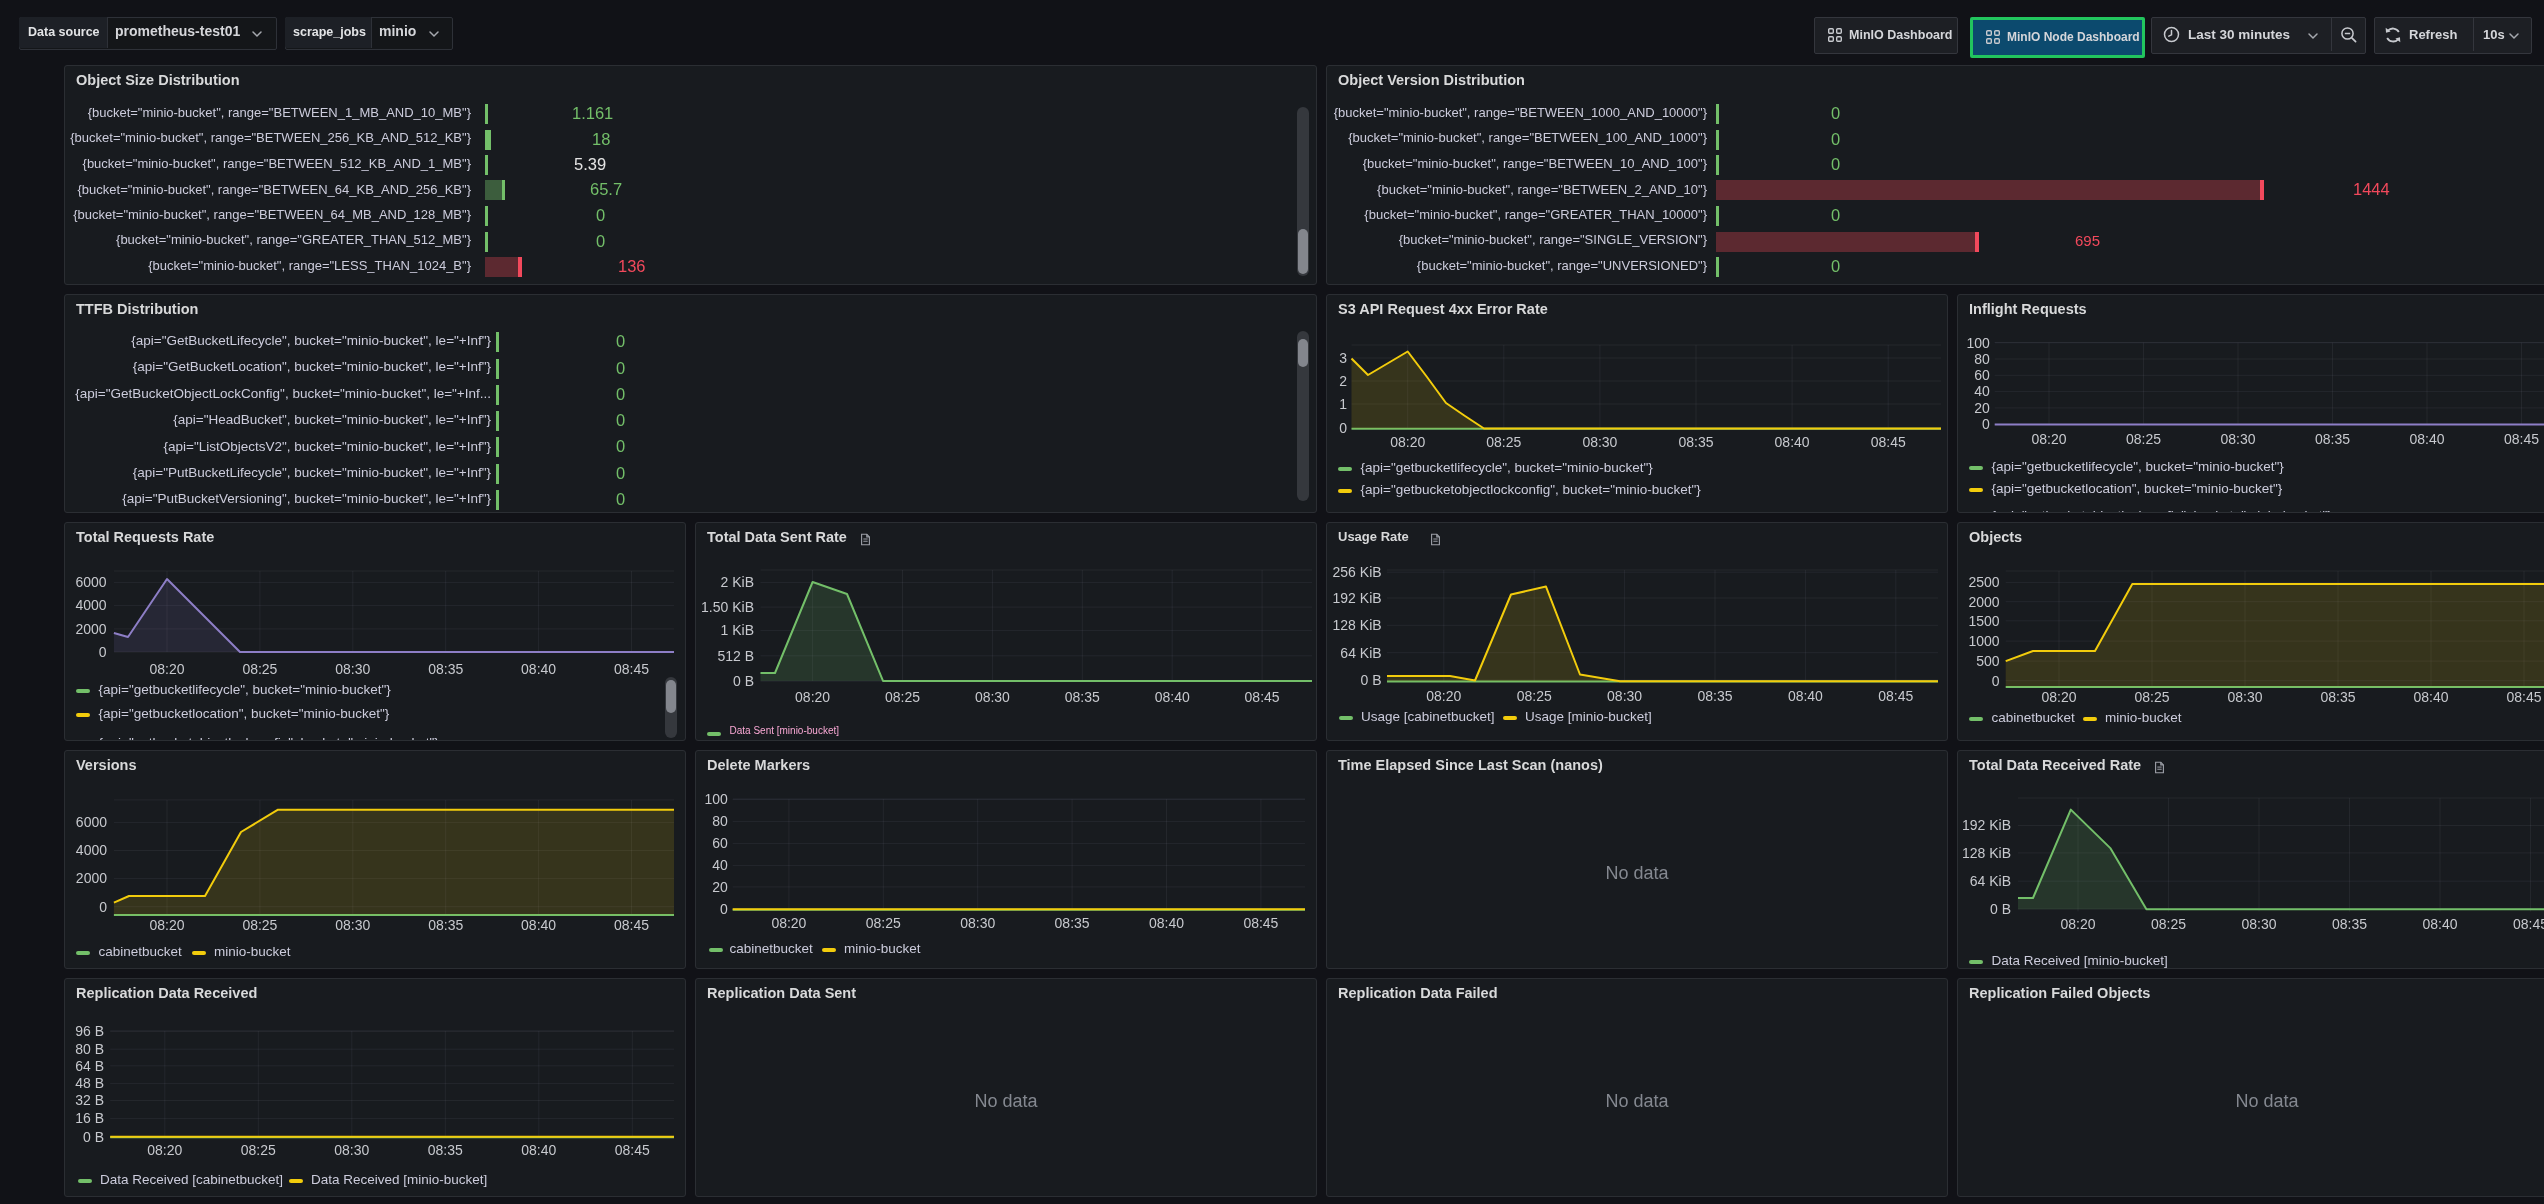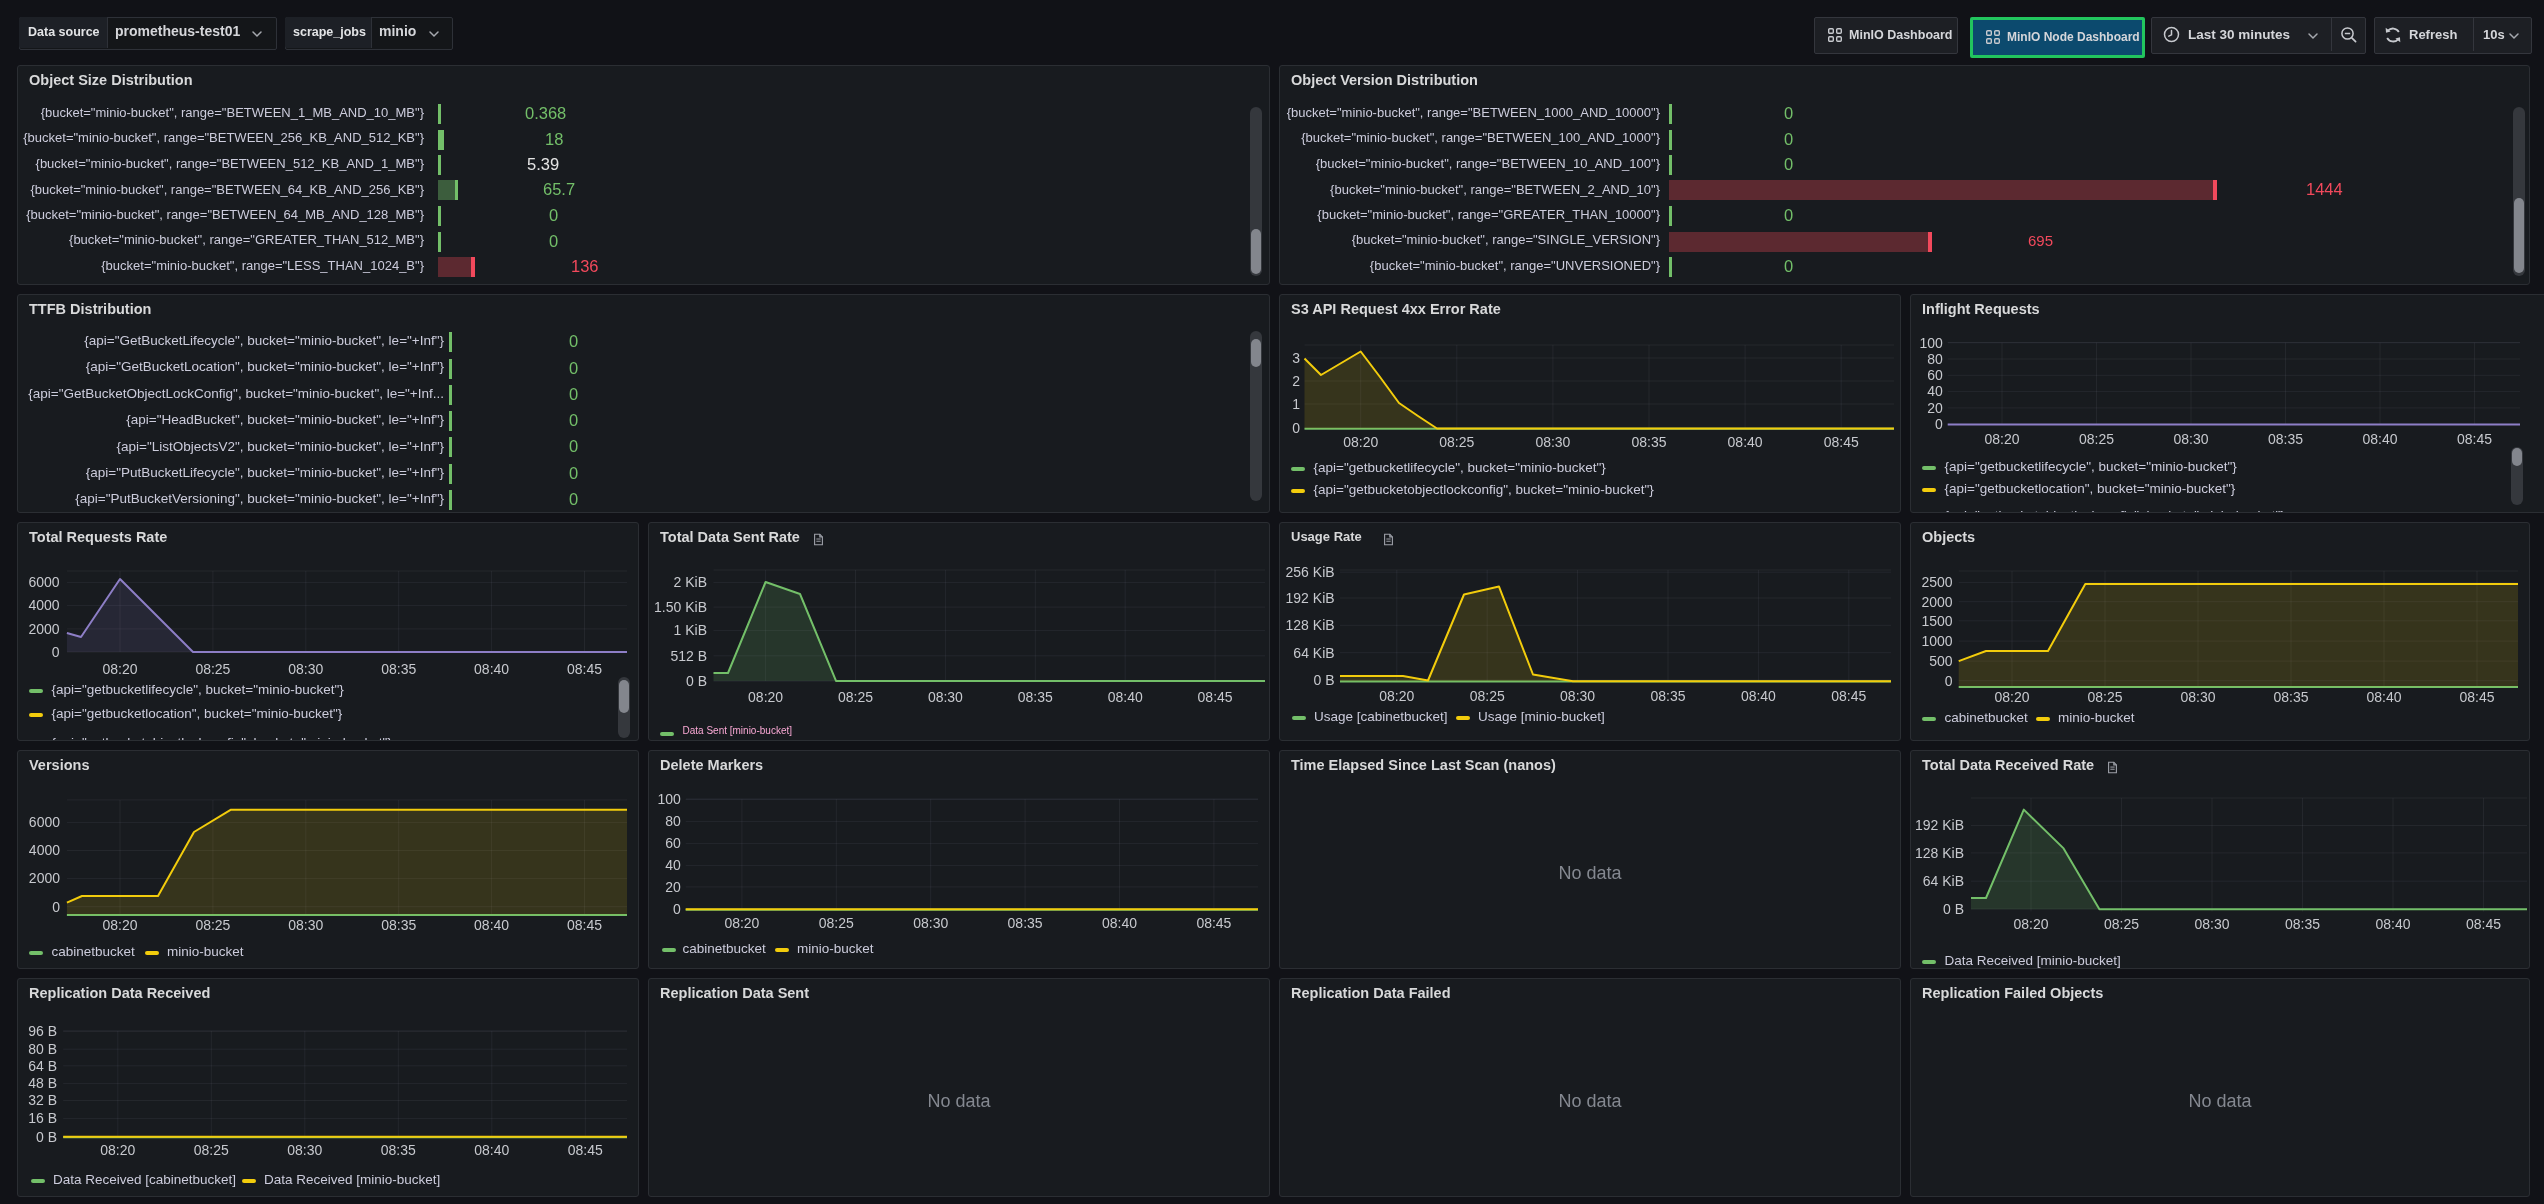--- a/index.html
+++ b/index.html
@@ -1,14 +1,14 @@
 <!DOCTYPE html>
 <html><head><meta charset="utf-8"><style>
 html,body{margin:0;padding:0;background:#111217;width:2544px;height:1204px;overflow:hidden;font-family:"Liberation Sans",sans-serif;}
-.p{position:absolute;background:#181b1f;border:1px solid #2b2e33;border-radius:3px;overflow:hidden;box-sizing:border-box;}
+.p{position:absolute;background:#181b1f;border:1px solid #2b2e33;border-radius:3px;overflow:hidden;box-sizing:border-box;margin-left:47px;}
 </style></head><body>
 <div style="position:absolute;left:19px;top:17px;width:256px;height:31px;border:1px solid #2e3138;border-radius:2px;background:#141619"></div>
 <div style="position:absolute;left:19px;top:17px;width:88px;height:31px;background:#1d2026;border-right:1px solid #2e3138;border-radius:2px 0 0 2px"></div>
 <div style="position:absolute;left:28px;top:25px;font-size:12.5px;font-weight:bold;color:#E3E4E6">Data source</div>
 <div style="position:absolute;left:115px;top:23px;font-size:14px;font-weight:bold;color:#D5D6DA">prometheus-test01</div>
 <svg width="12" height="8" style="position:absolute;left:251px;top:30px" viewBox="0 0 12 8">
     <path d="M2 2 L6 6 L10 2" fill="none" stroke="#A5A8AE" stroke-width="1.5" stroke-linecap="round"></path>
   </svg>
 <div style="position:absolute;left:285px;top:17px;width:166px;height:31px;border:1px solid #2e3138;border-radius:2px;background:#141619"></div>
 <div style="position:absolute;left:285px;top:17px;width:86px;height:31px;background:#1d2026;border-right:1px solid #2e3138;border-radius:2px 0 0 2px"></div>
@@ -62,21 +62,21 @@
     <div style="position:absolute;left:98px;top:0px;width:1px;height:33px;background:#34363d"></div>
     <div style="position:absolute;left:108px;top:9px;font-size:13px;font-weight:bold;color:#D5D6DA">10s</div>
     <svg width="12" height="8" style="position:absolute;left:133px;top:14px" viewBox="0 0 12 8">
       <path d="M2 2 L6 6 L10 2" fill="none" stroke="#A5A8AE" stroke-width="1.5" stroke-linecap="round"></path>
     </svg>
   </div>
 <div class="p" style="left:17px;top:65px;width:1253px;height:220px">
     <div style="position:absolute;left:11px;top:6px;font-size:14.5px;font-weight:bold;color:#D8D9DA;white-space:nowrap">Object Size Distribution</div>
     <div style="position:absolute;left:0px;top:39px;width:406px;text-align:right;font-size:13px;color:#CCCCDC;white-space:nowrap">{bucket="minio-bucket", range="BETWEEN_1_MB_AND_10_MB"}</div>
     <div style="position:absolute;left:420px;top:38px;width:3px;height:20px;background:#73BF69"></div>
-    <div style="position:absolute;left:507px;top:38px;font-size:16.5px;font-weight:400;color:#73BF69;white-space:nowrap">0.368</div>
+    <div style="position:absolute;left:507px;top:38px;font-size:16.5px;font-weight:400;color:#73BF69;white-space:nowrap">1.161</div>
     <div style="position:absolute;left:0px;top:64px;width:406px;text-align:right;font-size:13px;color:#CCCCDC;white-space:nowrap">{bucket="minio-bucket", range="BETWEEN_256_KB_AND_512_KB"}</div>
     <div style="position:absolute;left:420px;top:64px;width:6px;height:20px;background:#73BF69"></div>
     <div style="position:absolute;left:527px;top:64px;font-size:16.5px;font-weight:400;color:#73BF69;white-space:nowrap">18</div>
     <div style="position:absolute;left:0px;top:90px;width:406px;text-align:right;font-size:13px;color:#CCCCDC;white-space:nowrap">{bucket="minio-bucket", range="BETWEEN_512_KB_AND_1_MB"}</div>
     <div style="position:absolute;left:420px;top:89px;width:3px;height:20px;background:#73BF69"></div>
     <div style="position:absolute;left:509px;top:89px;font-size:16.5px;font-weight:400;color:#e5e5e5;white-space:nowrap">5.39</div>
     <div style="position:absolute;left:0px;top:116px;width:406px;text-align:right;font-size:13px;color:#CCCCDC;white-space:nowrap">{bucket="minio-bucket", range="BETWEEN_64_KB_AND_256_KB"}</div>
     <div style="position:absolute;left:420px;top:114px;width:20px;height:20px;background:#3C5D3D"></div>
     <div style="position:absolute;left:437px;top:114px;width:3px;height:20px;background:#73BF69"></div>
     <div style="position:absolute;left:525px;top:114px;font-size:16.5px;font-weight:400;color:#73BF69;white-space:nowrap">65.7</div>

